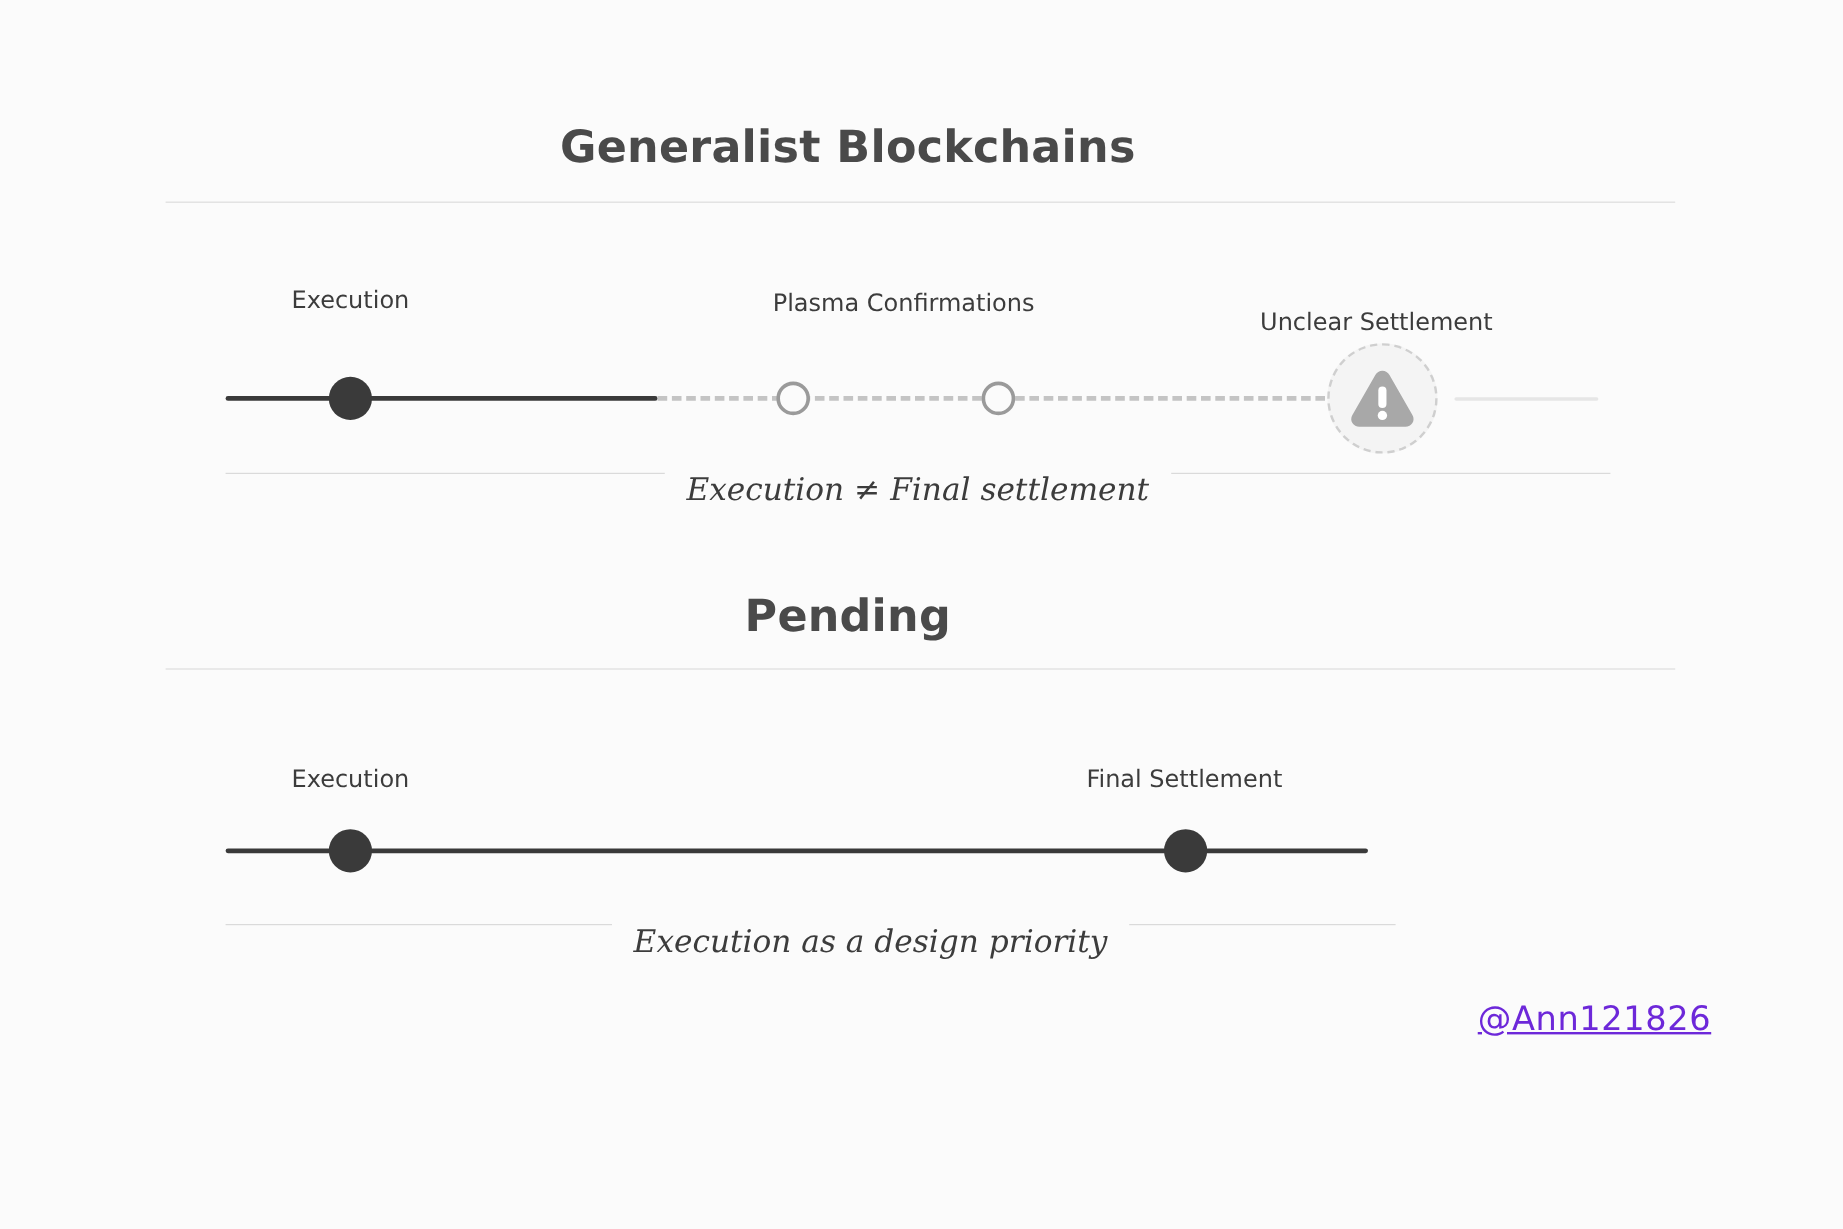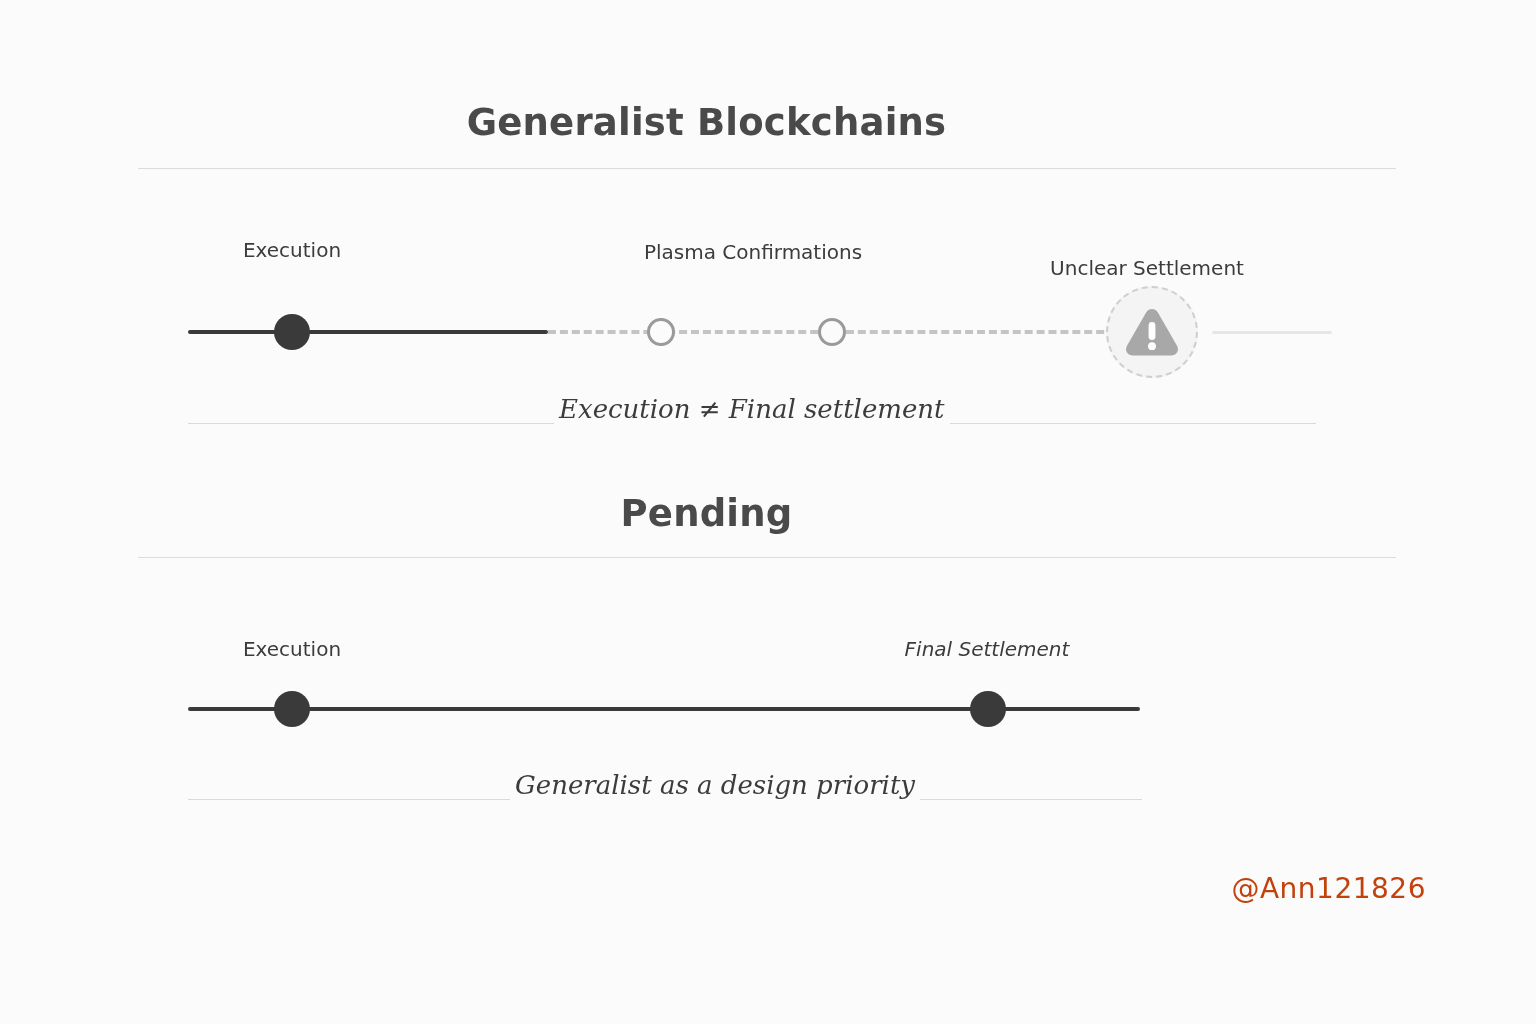--- a/index.html
+++ b/index.html
@@ -116,45 +116,46 @@
     top: 50%;
     transform: translate(-50%, -50%);
     width: 60px;
     height: 60px;
   }
 
   
   .caption-row {
     position: absolute;
     display: flex;
-    align-items: flex-end;
-    gap: 5px;
+    align-items: flex-start;
+    gap: 18px;
   }
   .caption-rule {
     height: 1px;
     background: #dadada;
     flex: 0 0 auto;
   }
   .caption-text {
     font-family: "DejaVu Serif", serif;
     font-style: italic;
     font-size: 26px;
     color: #3c3c3c;
     white-space: nowrap;
   }
 
   
   #watermark {
     position: absolute;
     right: 110px;
-    top: 872px;
+    top: 832px;
     font-family: "DejaVu Sans", sans-serif;
     font-size: 28px;
-    color: #c2410c;
+    color: #6d28d9;
     letter-spacing: 0.5px;
+    text-decoration: underline;
   }
 </style>
 </head>
 <body>
 
 <div class="canvas">
 
   <div class="section-title" id="title-generalist">Generalist Blockchains</div>
   <div class="title-divider" id="divider-generalist"></div>
 
@@ -191,28 +192,28 @@
   <div class="caption-row" style="left:188px; top:394px; width:1144px;">
     <div class="caption-rule" style="width:366px;"></div>
     <div class="caption-text">Execution ≠ Final settlement</div>
     <div class="caption-rule" style="width:366px;"></div>
   </div>
 
   <div class="section-title" id="title-plasma">Pending</div>
   <div class="title-divider" id="divider-plasma"></div>
 
   <div class="node-label" style="left:292px; top:637px;">Execution</div>
-  <div class="node-label" style="left:987px; top:637px;font-style:italic;">Final Settlement</div>
+  <div class="node-label" style="left:987px; top:637px;">Final Settlement</div>
 
   <div class="track-solid" style="left:188px; top:707px; width:952px;"></div>
 
   <div class="dot-filled" style="left:292px; top:709px;"></div>
   <div class="dot-filled" style="left:988px; top:709px;"></div>
 
   <div class="caption-row" style="left:188px; top:770px; width:952px;">
     <div class="caption-rule" style="width:322px;"></div>
-    <div class="caption-text">Generalist as a design priority</div>
+    <div class="caption-text">Execution as a design priority</div>
     <div class="caption-rule" style="width:222px;"></div>
   </div>
 
   <div id="watermark">@Ann121826</div>
 
 </div>
 
 </body></html>

